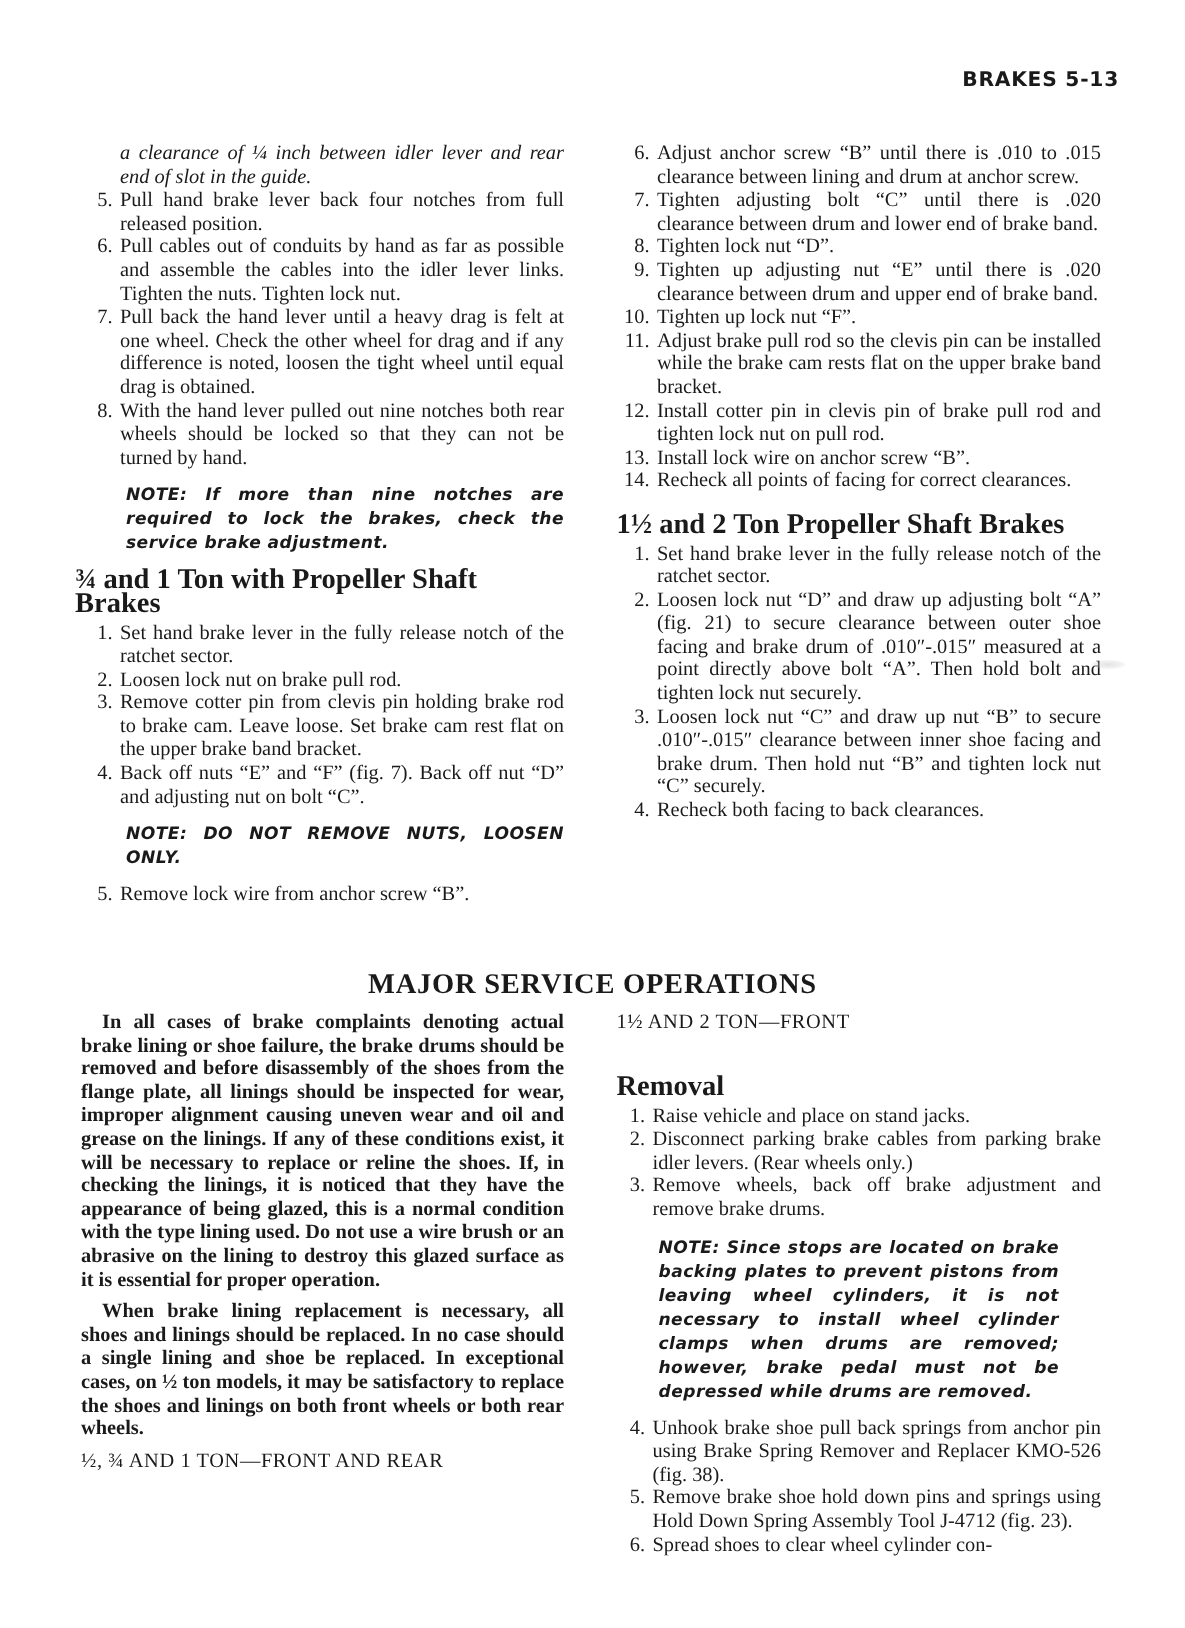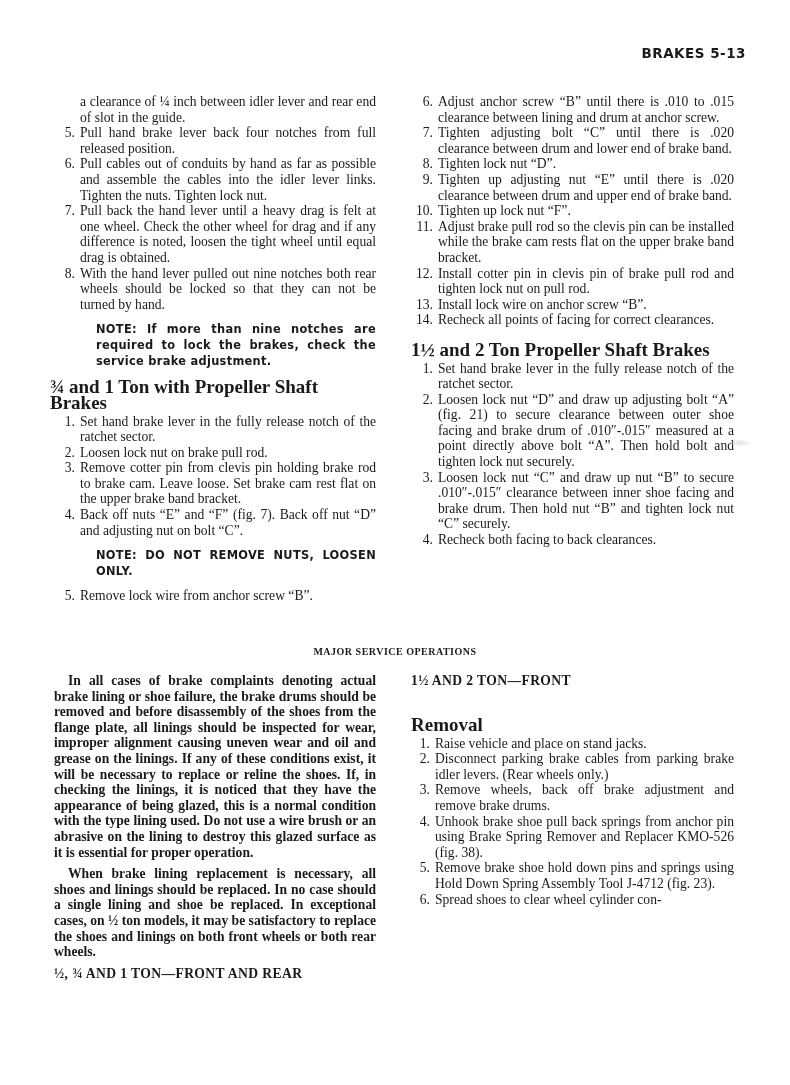--- a/index.html
+++ b/index.html
@@ -9,38 +9,38 @@
   }
   .page-header {
     position:absolute; top:45px; right:44px;
     font-family:"DejaVu Sans","Liberation Sans",sans-serif; font-weight:bold; font-size:13.5px; letter-spacing:0.5px;
   }
   .col { position:absolute; font-size:13.6px; line-height:15.6px; }
   .col-left-top { left:56px; top:94px; width:320px; }
   .col-right-top { left:411px; top:94px; width:323px; }
   .col-left-bot { left:54px; top:673px; width:322px; }
   .col-right-bot { left:411px; top:673px; width:323px; }
-  .cont { padding-left:24px; text-align:justify; text-align-last:left; }
+  .cont { padding-left:24px; text-align:justify; text-align-last:left;font-style:italic; }
   ol.steps { list-style:none; margin:0; padding:0; }
   ol.steps li { display:flex; text-align:justify; }
   ol.steps li .num { flex:0 0 24px; text-align:right; padding-right:5px; box-sizing:border-box; width:24px; }
   ol.steps li .txt { flex:1; text-align:justify; text-align-last:left; }
   ol.steps.wide li .num { flex:0 0 27px; width:27px; }
   .note {
     font-family:"DejaVu Sans","Liberation Sans",sans-serif; font-weight:bold; font-size:11.4px; line-height:16px;
-    margin:9px 0 9px 40px; letter-spacing:0.3px; text-align:justify; text-align-last:left;
+    margin:9px 0 9px 28px; letter-spacing:0.3px; text-align:justify; text-align-last:left;font-style:italic;
   }
   .subhead { font-weight:bold; font-size:19px; margin:10px 0 3px -6px; }
   .subhead.nom { margin-left:0; }
   .section-title {
     position:absolute; top:646px; left:0; width:790px; text-align:center;
-    font-weight:bold; font-size:10px; letter-spacing:0.5px;
+    font-weight:bold; font-size:19px; letter-spacing:0.5px;
   }
   .para { text-indent:14px; text-align:justify; margin:0 0 6px 0;font-weight:bold; }
-  .caps-head { font-weight:bold; font-size:13.6px; letter-spacing:0.4px; line-height:16px; }
+  .caps-head { font-weight:normal; font-size:13.6px; letter-spacing:0.4px; line-height:16px; }
   .smudge { position:absolute; left:728px; top:440px; width:22px; height:6px; border-radius:50%; background:radial-gradient(#cfcfcf,transparent); opacity:0.6; }
 </style>
 </head>
 <body>
 
 <div class="page-header">BRAKES 5-13</div>
 
 <div class="col col-left-top">
   <div class="cont">a clearance of ¼ inch between idler lever and rear end of slot in the guide.</div>
   <ol class="steps">
@@ -170,20 +170,21 @@
       </li>
     <li>
         <span class="num">2.</span>
         <span class="txt">Disconnect parking brake cables from parking brake idler levers. (Rear wheels only.)</span>
       </li>
     <li>
         <span class="num">3.</span>
         <span class="txt">Remove wheels, back off brake adjustment and remove brake drums.</span>
       </li>
   </ol>
+  <div class="note" style="margin-right:28px;">NOTE: Since stops are located on brake backing plates to prevent pistons from leaving wheel cylinders, it is not necessary to install wheel cylinder clamps when drums are removed; however, brake pedal must not be depressed while drums are removed.</div>
   <ol class="steps">
     <li>
         <span class="num">4.</span>
         <span class="txt">Unhook brake shoe pull back springs from anchor pin using Brake Spring Remover and Replacer KMO-526 (fig. 38).</span>
       </li>
     <li>
         <span class="num">5.</span>
         <span class="txt">Remove brake shoe hold down pins and springs using Hold Down Spring Assembly Tool J-4712 (fig. 23).</span>
       </li>
     <li>

